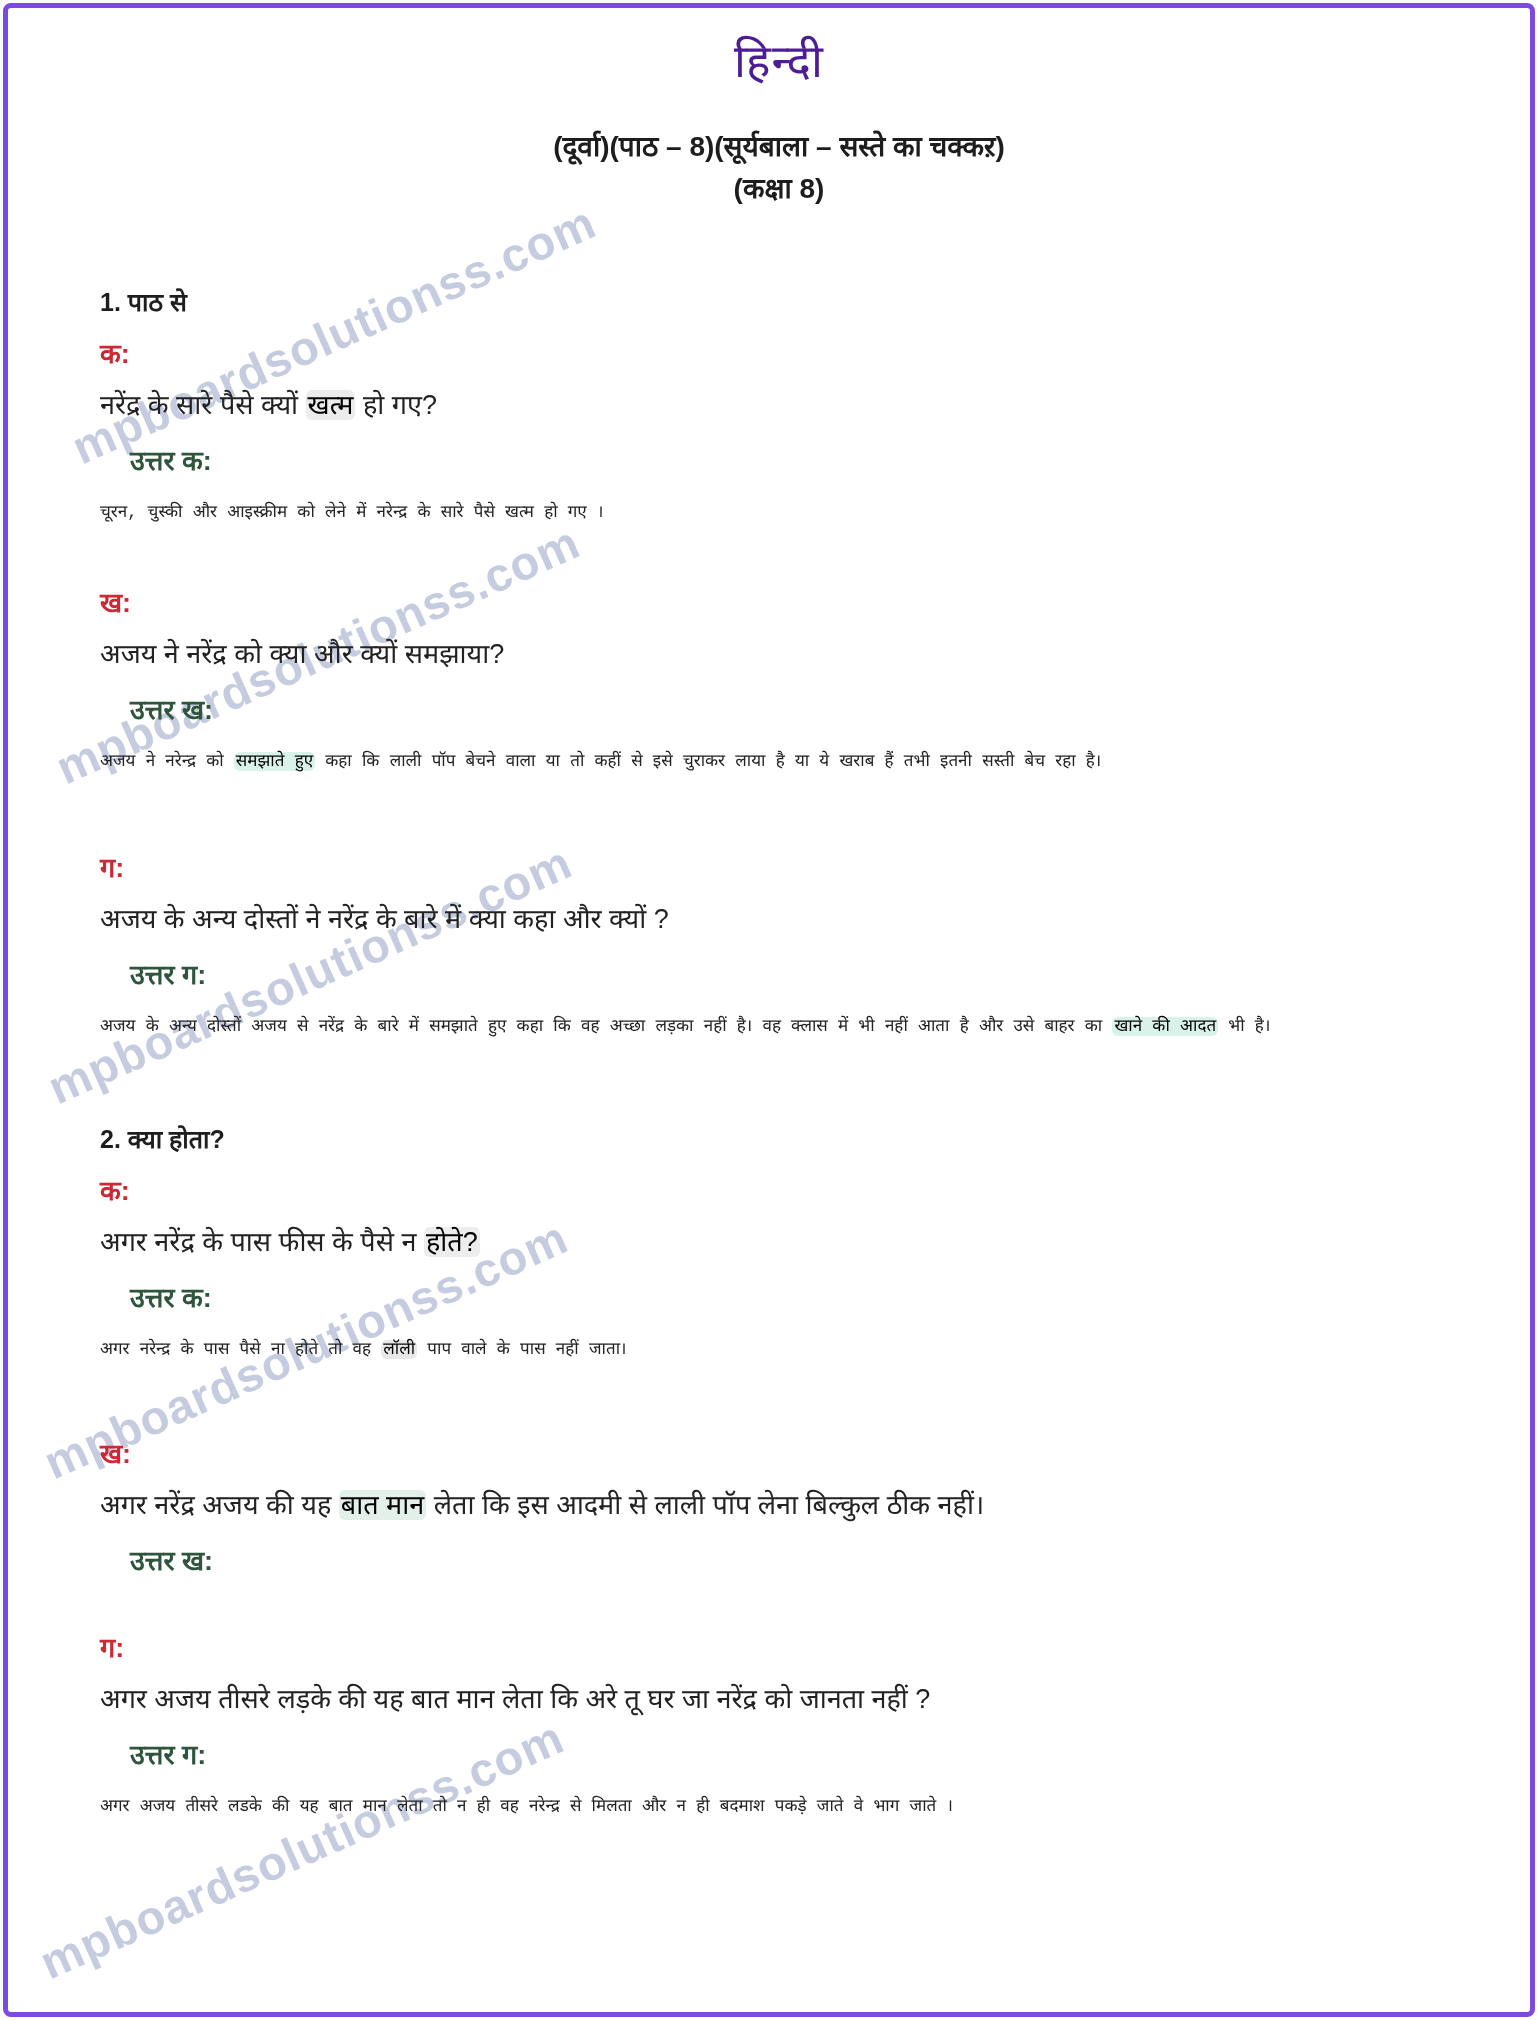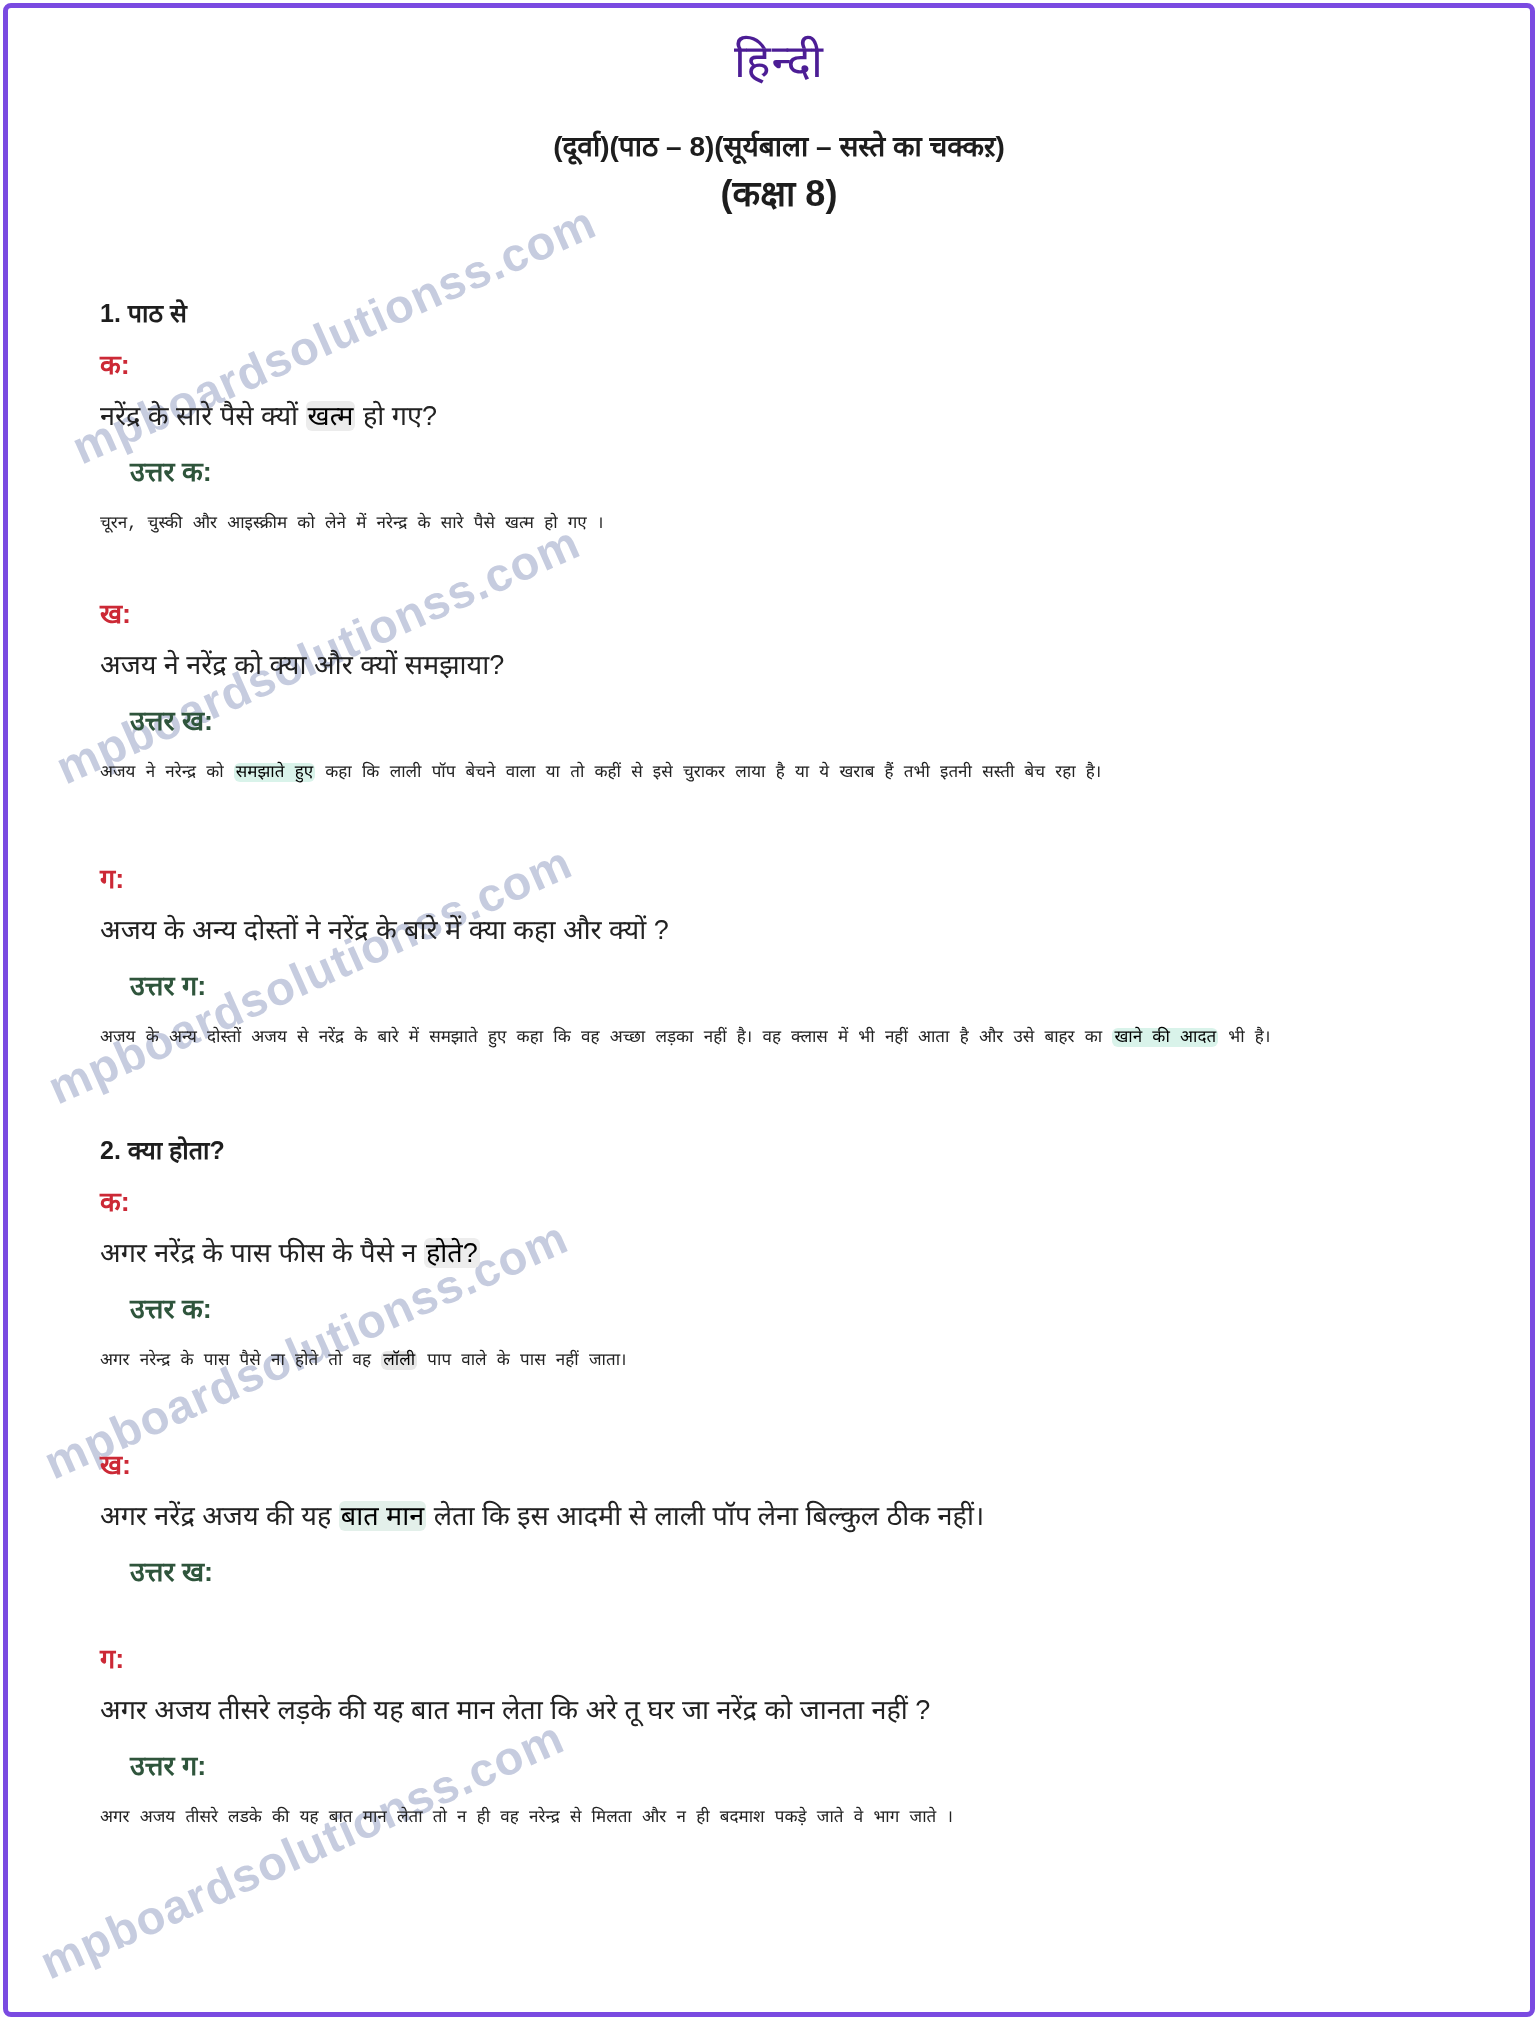--- a/index.html
+++ b/index.html
@@ -25,21 +25,21 @@
   }
   .center{text-align:center;}
   .doc-title{
     font-size:46px;font-weight:400;color:#4c1d95;
     margin:2px 0 36px 0;letter-spacing:1px;
   }
   .doc-subtitle{
     font-size:28px;font-weight:700;color:#1d1d1d;margin:0 0 4px 0;
   }
   .doc-class{
-    font-size:36px;font-weight:700;color:#1d1d1d;margin:0 0 78px 0;
+    font-size:28px;font-weight:700;color:#1d1d1d;margin:0 0 78px 0;
   }
   .section-heading{
     font-size:25px;font-weight:700;color:#1e1e1e;margin:0 0 16px 0;
   }
   .q-label{
     font-size:27px;font-weight:700;color:#cc2936;margin:0 0 14px 0;
   }
   .question{
     font-size:27px;color:#222;margin:0 0 16px 0;line-height:40px;
   }

